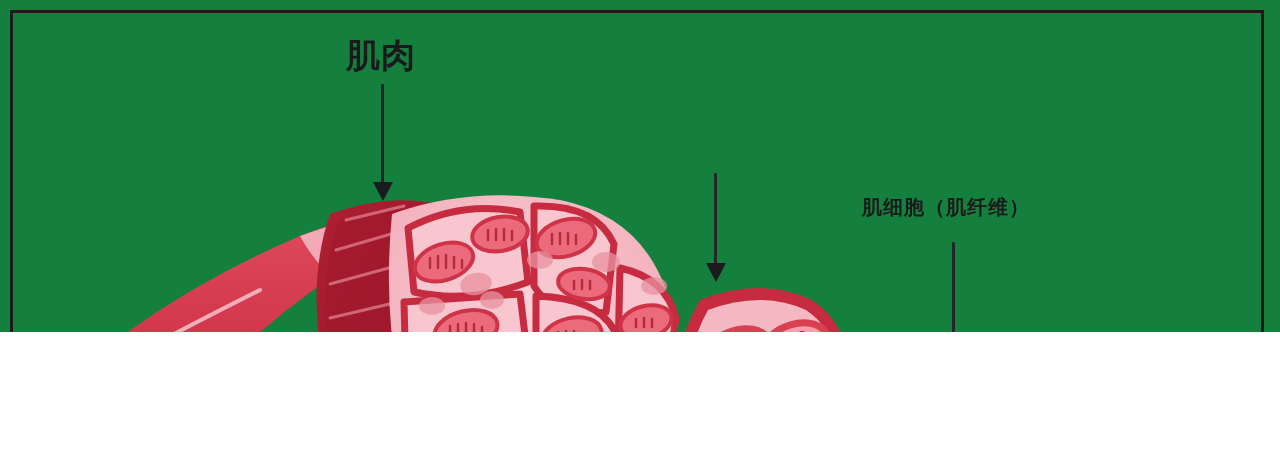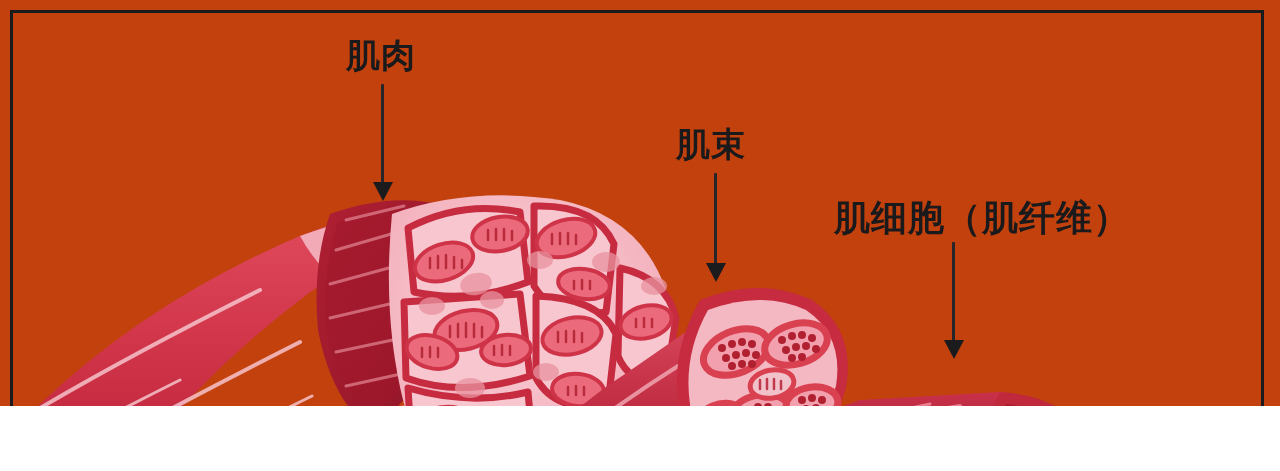--- a/index.html
+++ b/index.html
@@ -3,22 +3,22 @@
 <meta charset="utf-8">
 <style>
   html, body {
     margin: 0;
     padding: 0;
     background: #ffffff;
   }
   #stage {
     position: relative;
     width: 1280px;
-    height: 406px;
-    background: #c2410c;
+    height: 332px;
+    background: #15803d;
     overflow: hidden;
     font-family: "DejaVu Sans", "Liberation Sans", sans-serif;
   }
   
   #frame {
     position: absolute;
     left: 10px;
     top: 10px;
     width: 1254px;
     height: 520px;
@@ -29,21 +29,21 @@
   
   .label {
     position: absolute;
     font-weight: bold;
     color: #1a1a1c;
     white-space: nowrap;
     letter-spacing: 1px;
   }
   .lbl-muscle      { left: 346px; top: 33px;  font-size: 34px; }
   .lbl-fascicle    { left: 676px; top: 122px; font-size: 34px; }
-  .lbl-fiber       { left: 834px; top: 194px; font-size: 36px; }
+  .lbl-fiber       { left: 862px; top: 194px; font-size: 20px; }
   .lbl-myofibril   { left: 1078px; top: 369px; font-size: 31px; }
 
   
   .leader { position: absolute; }
   .leader .shaft {
     position: absolute;
     left: 0; top: 0;
     width: 3px;
     background: #26262a;
     border-radius: 1px;
@@ -312,21 +312,20 @@
             <circle cx="612" cy="468" r="4"></circle>
           <circle cx="622" cy="466" r="4"></circle>
             <circle cx="632" cy="467" r="4"></circle>
         </g>
       </g>
 
     </g>
   </svg>
 
   <div class="label lbl-muscle">肌肉</div>
-  <div class="label lbl-fascicle">肌束</div>
   <div class="label lbl-fiber">肌细胞（肌纤维）</div>
 
   <div class="leader" id="arrow-muscle">
     <div class="shaft"></div>
     <div class="head"></div>
   </div>
   <div class="leader" id="arrow-fascicle">
     <div class="shaft"></div>
     <div class="head"></div>
   </div>

